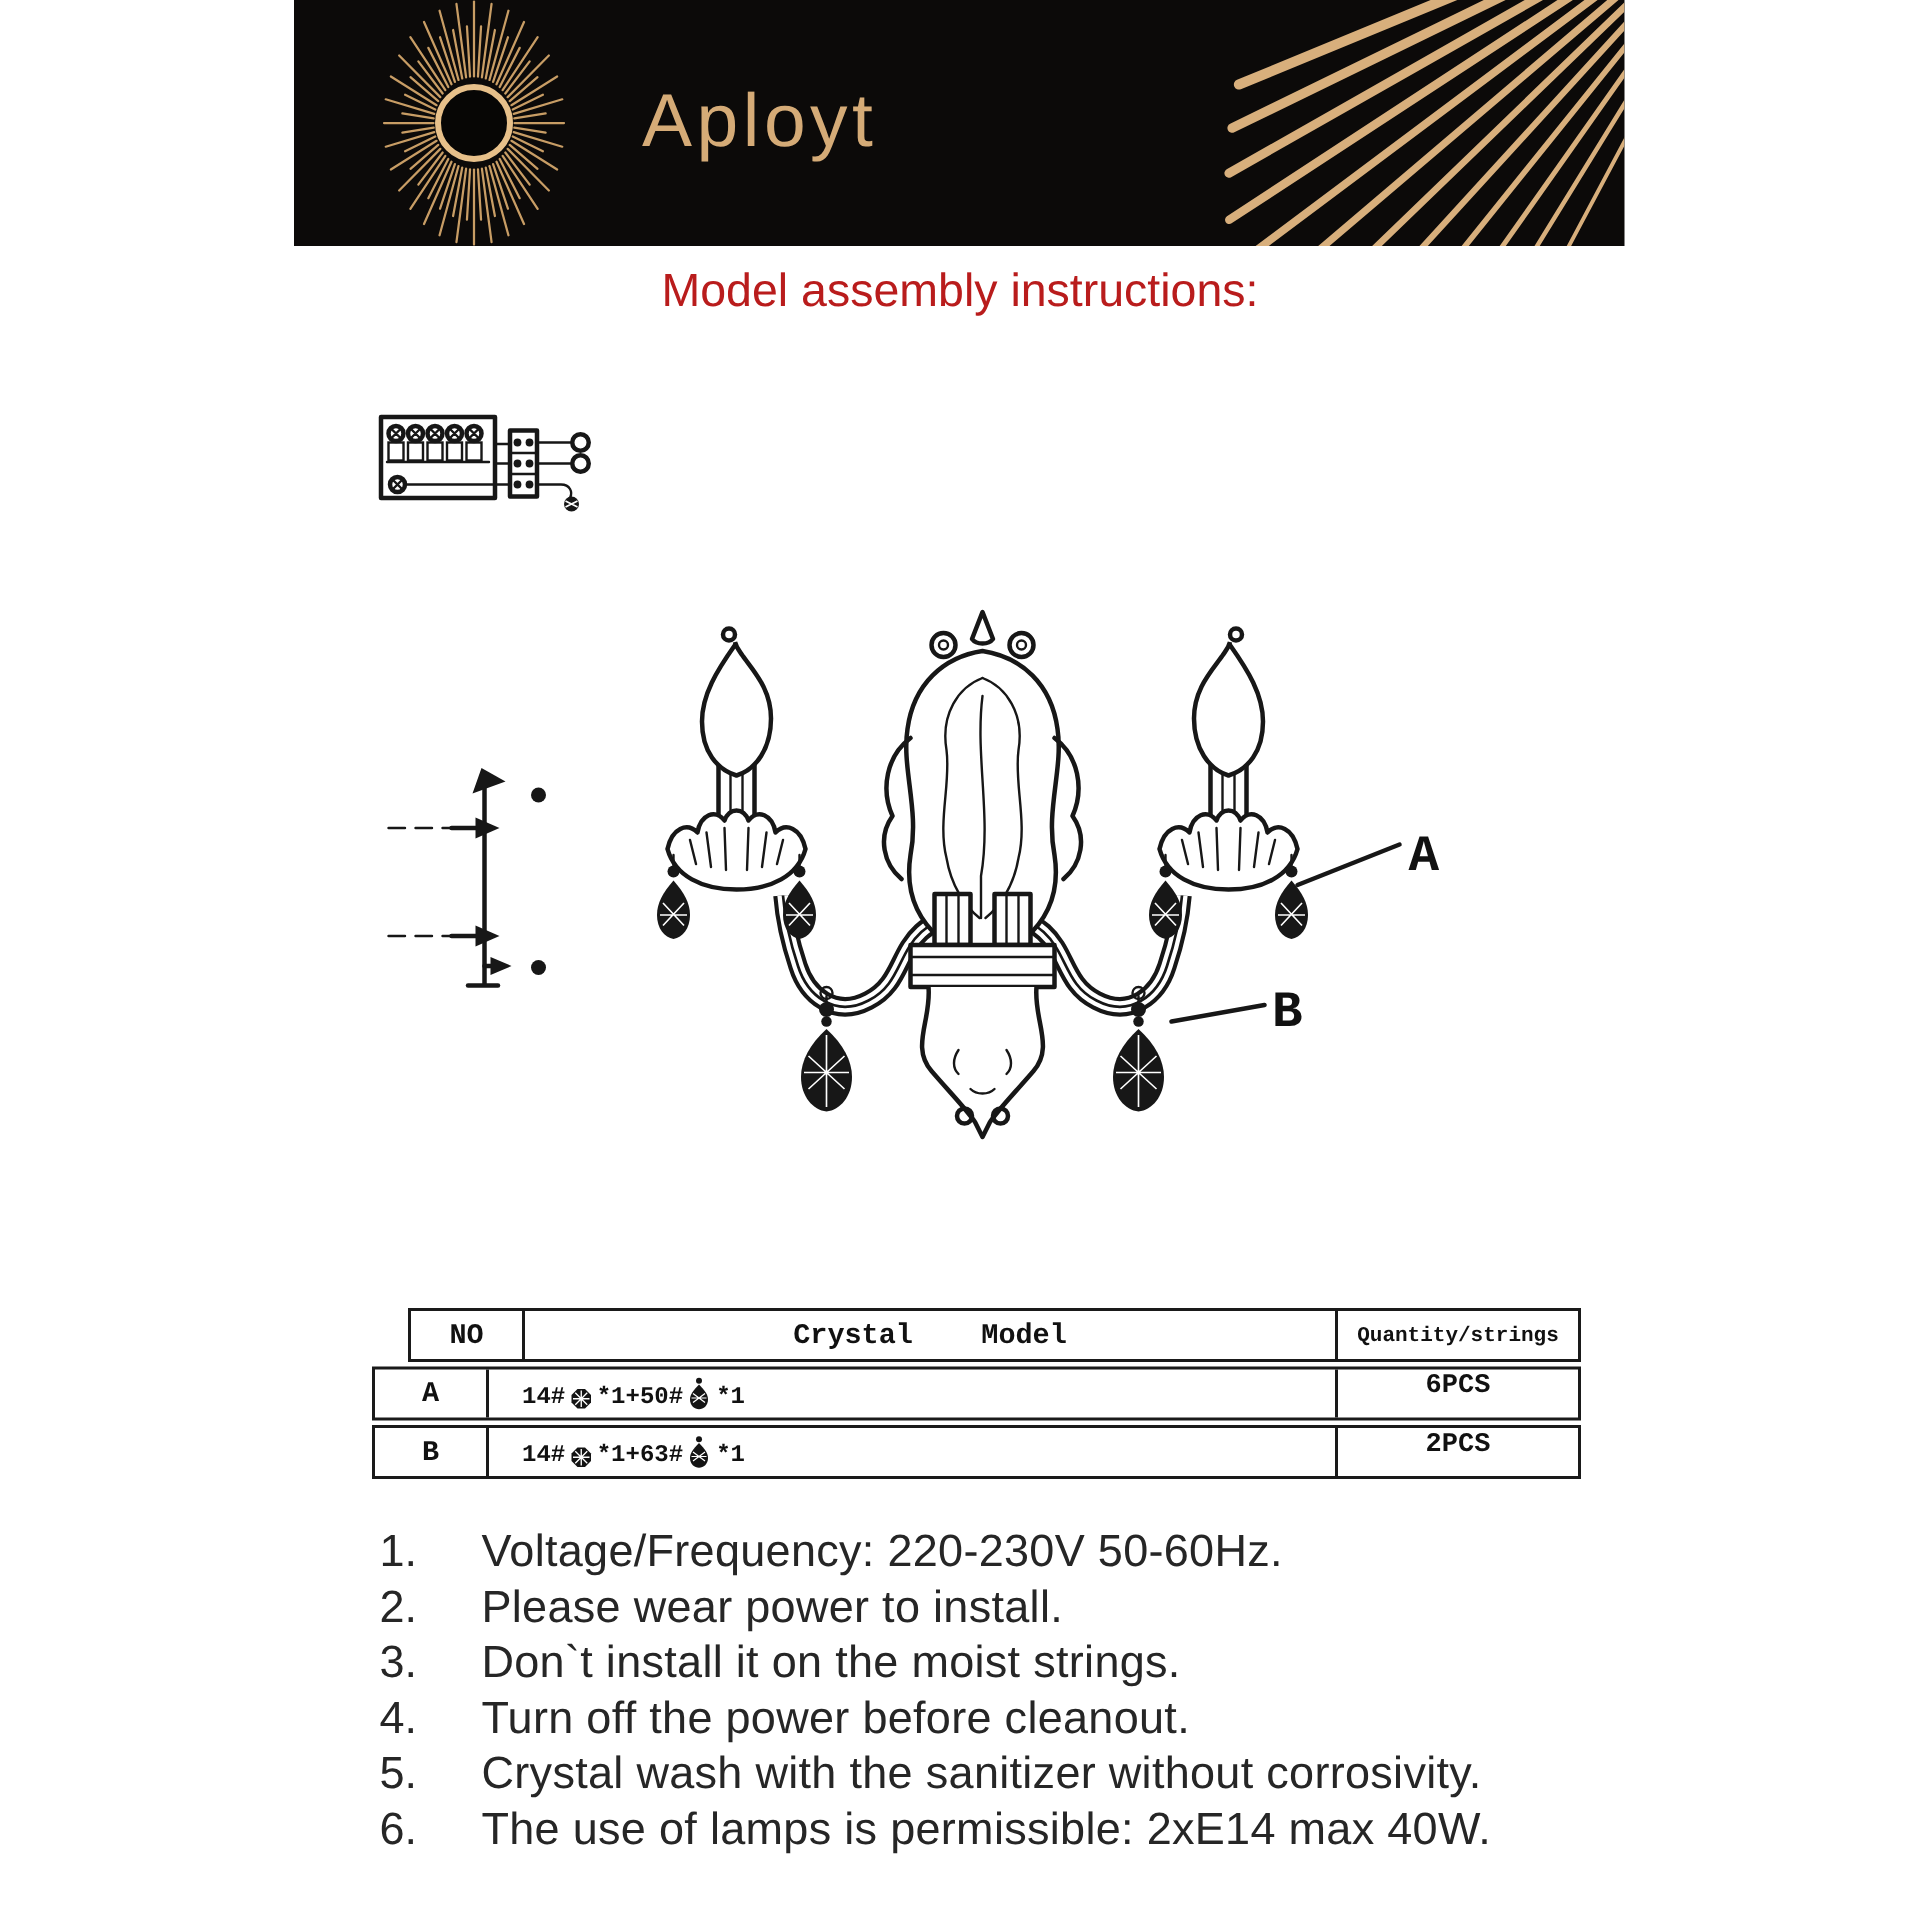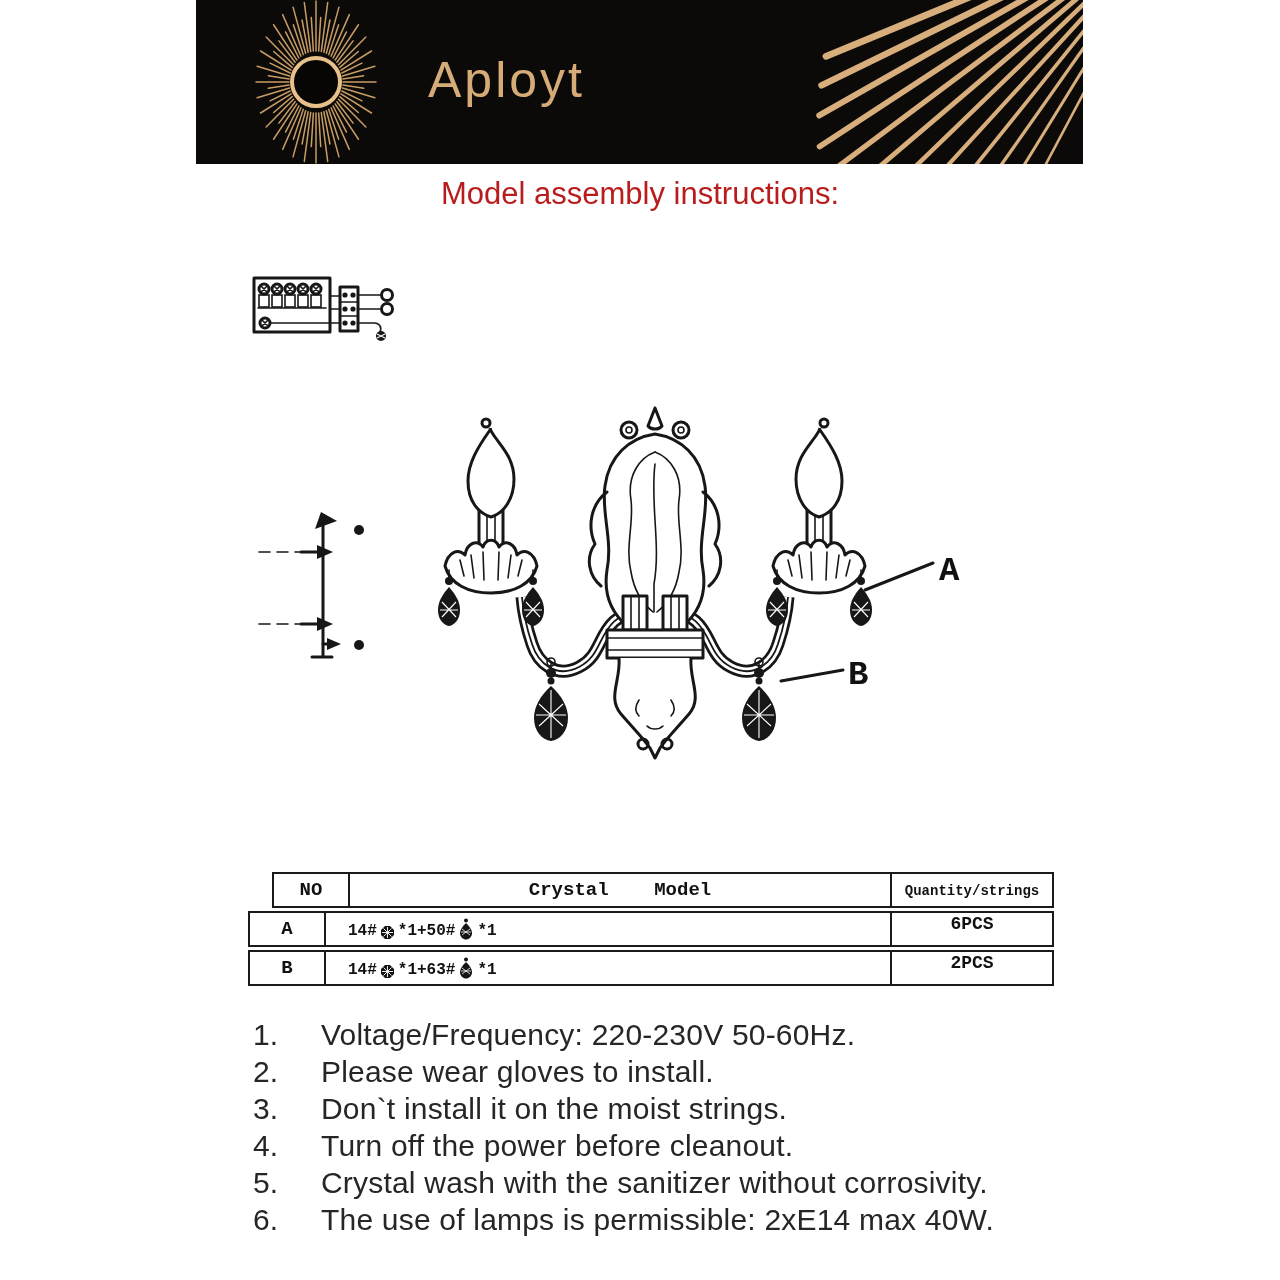--- a/index.html
+++ b/index.html
@@ -328,21 +328,21 @@
     </div>
   </div>
 
   <div class="instructions">
     <div class="inst-item">
       <span class="inst-num">1.</span>
       <span class="inst-text">Voltage/Frequency: 220-230V 50-60Hz.</span>
     </div>
     <div class="inst-item">
       <span class="inst-num">2.</span>
-      <span class="inst-text">Please wear gloves to install.</span>
+      <span class="inst-text">Please wear power to install.</span>
     </div>
     <div class="inst-item">
       <span class="inst-num">3.</span>
       <span class="inst-text">Don`t install it on the moist strings.</span>
     </div>
     <div class="inst-item">
       <span class="inst-num">4.</span>
       <span class="inst-text">Turn off the power before cleanout.</span>
     </div>
     <div class="inst-item">

